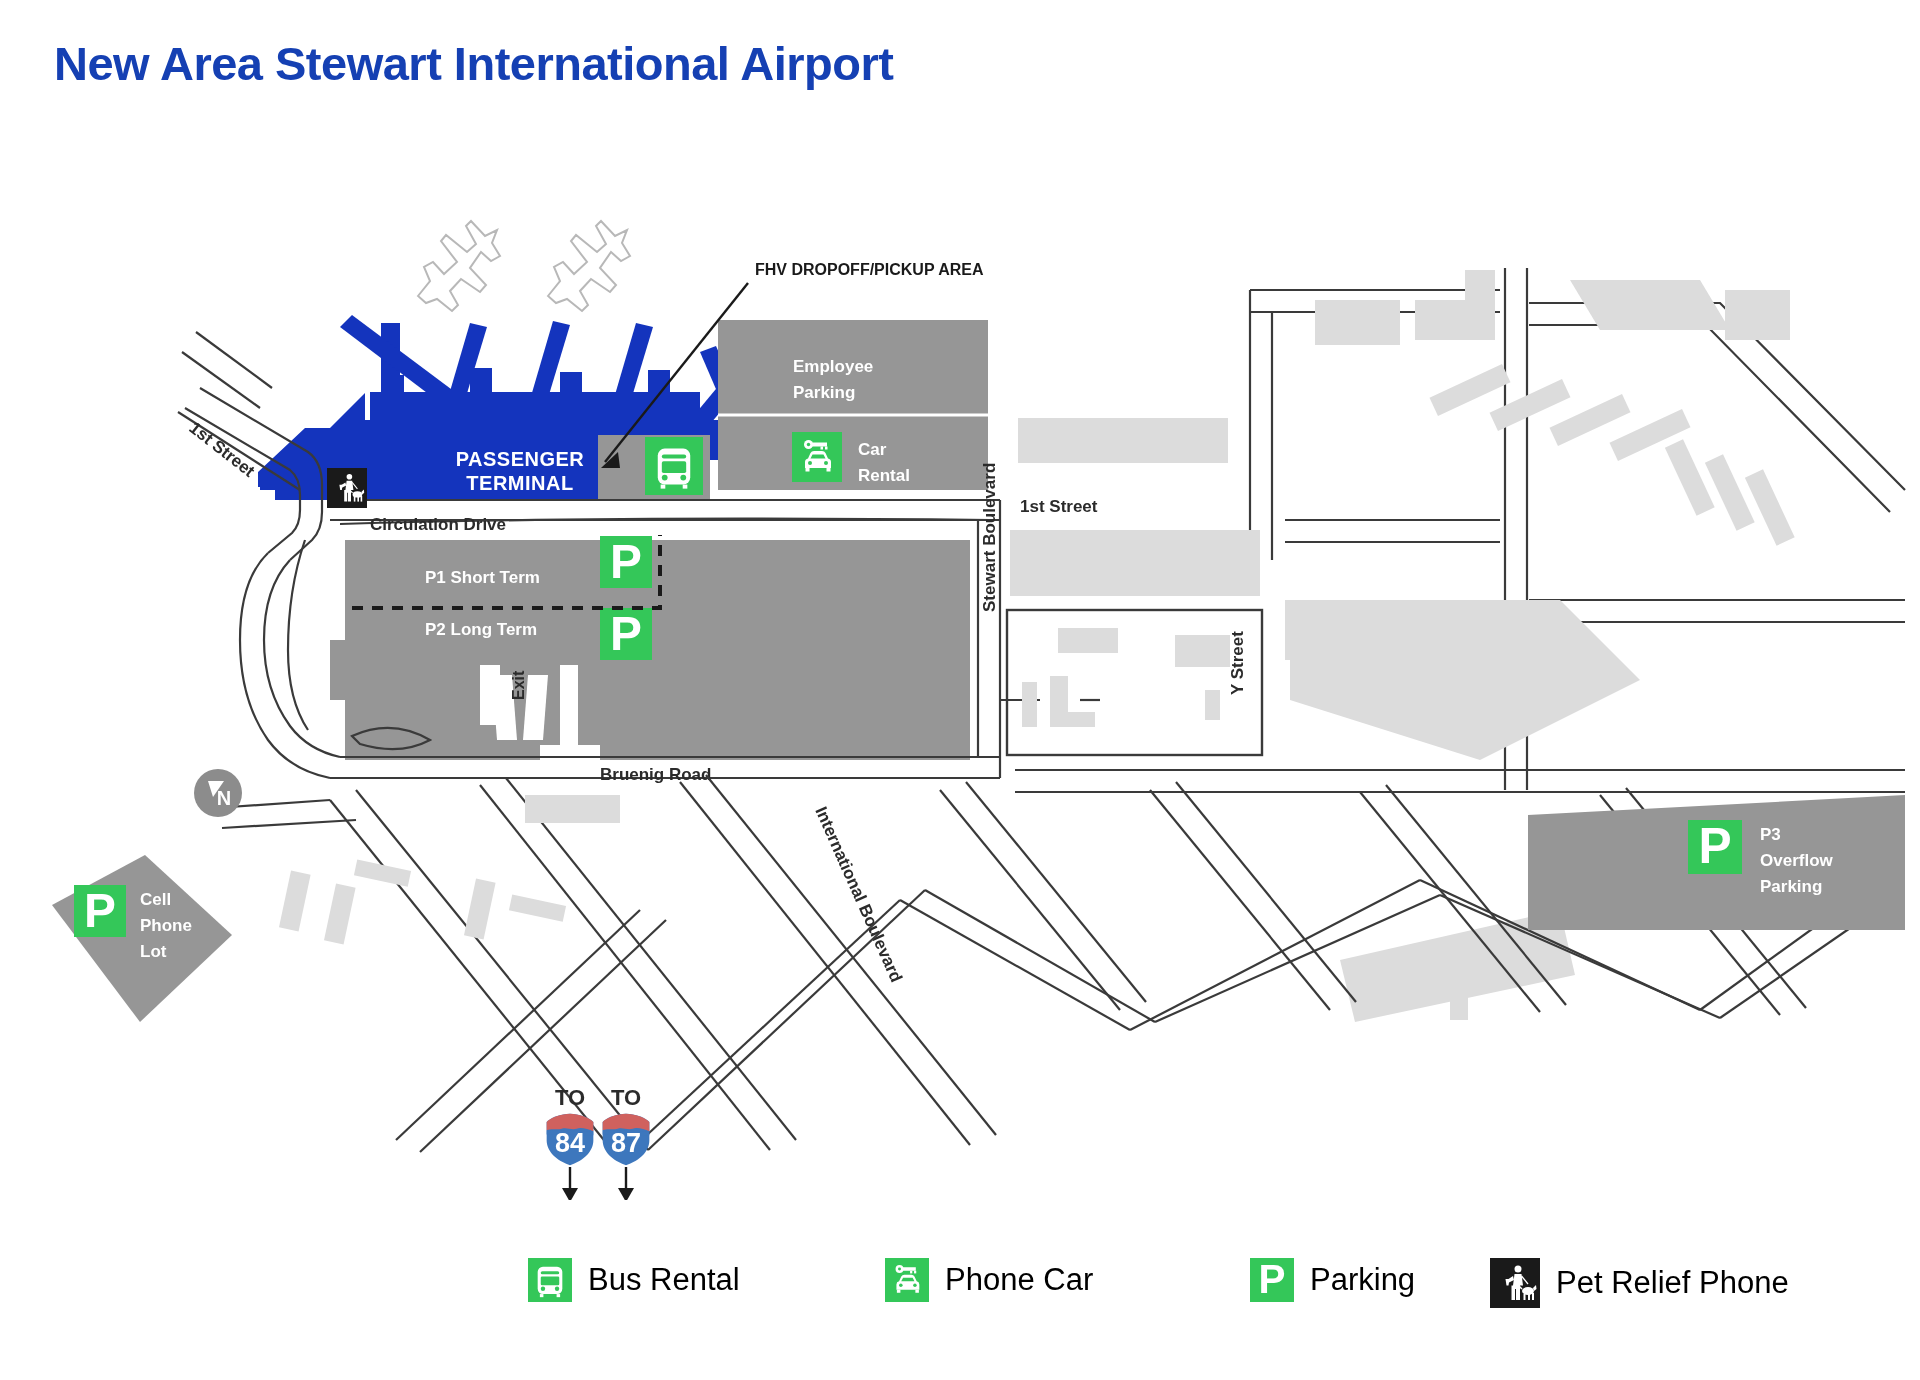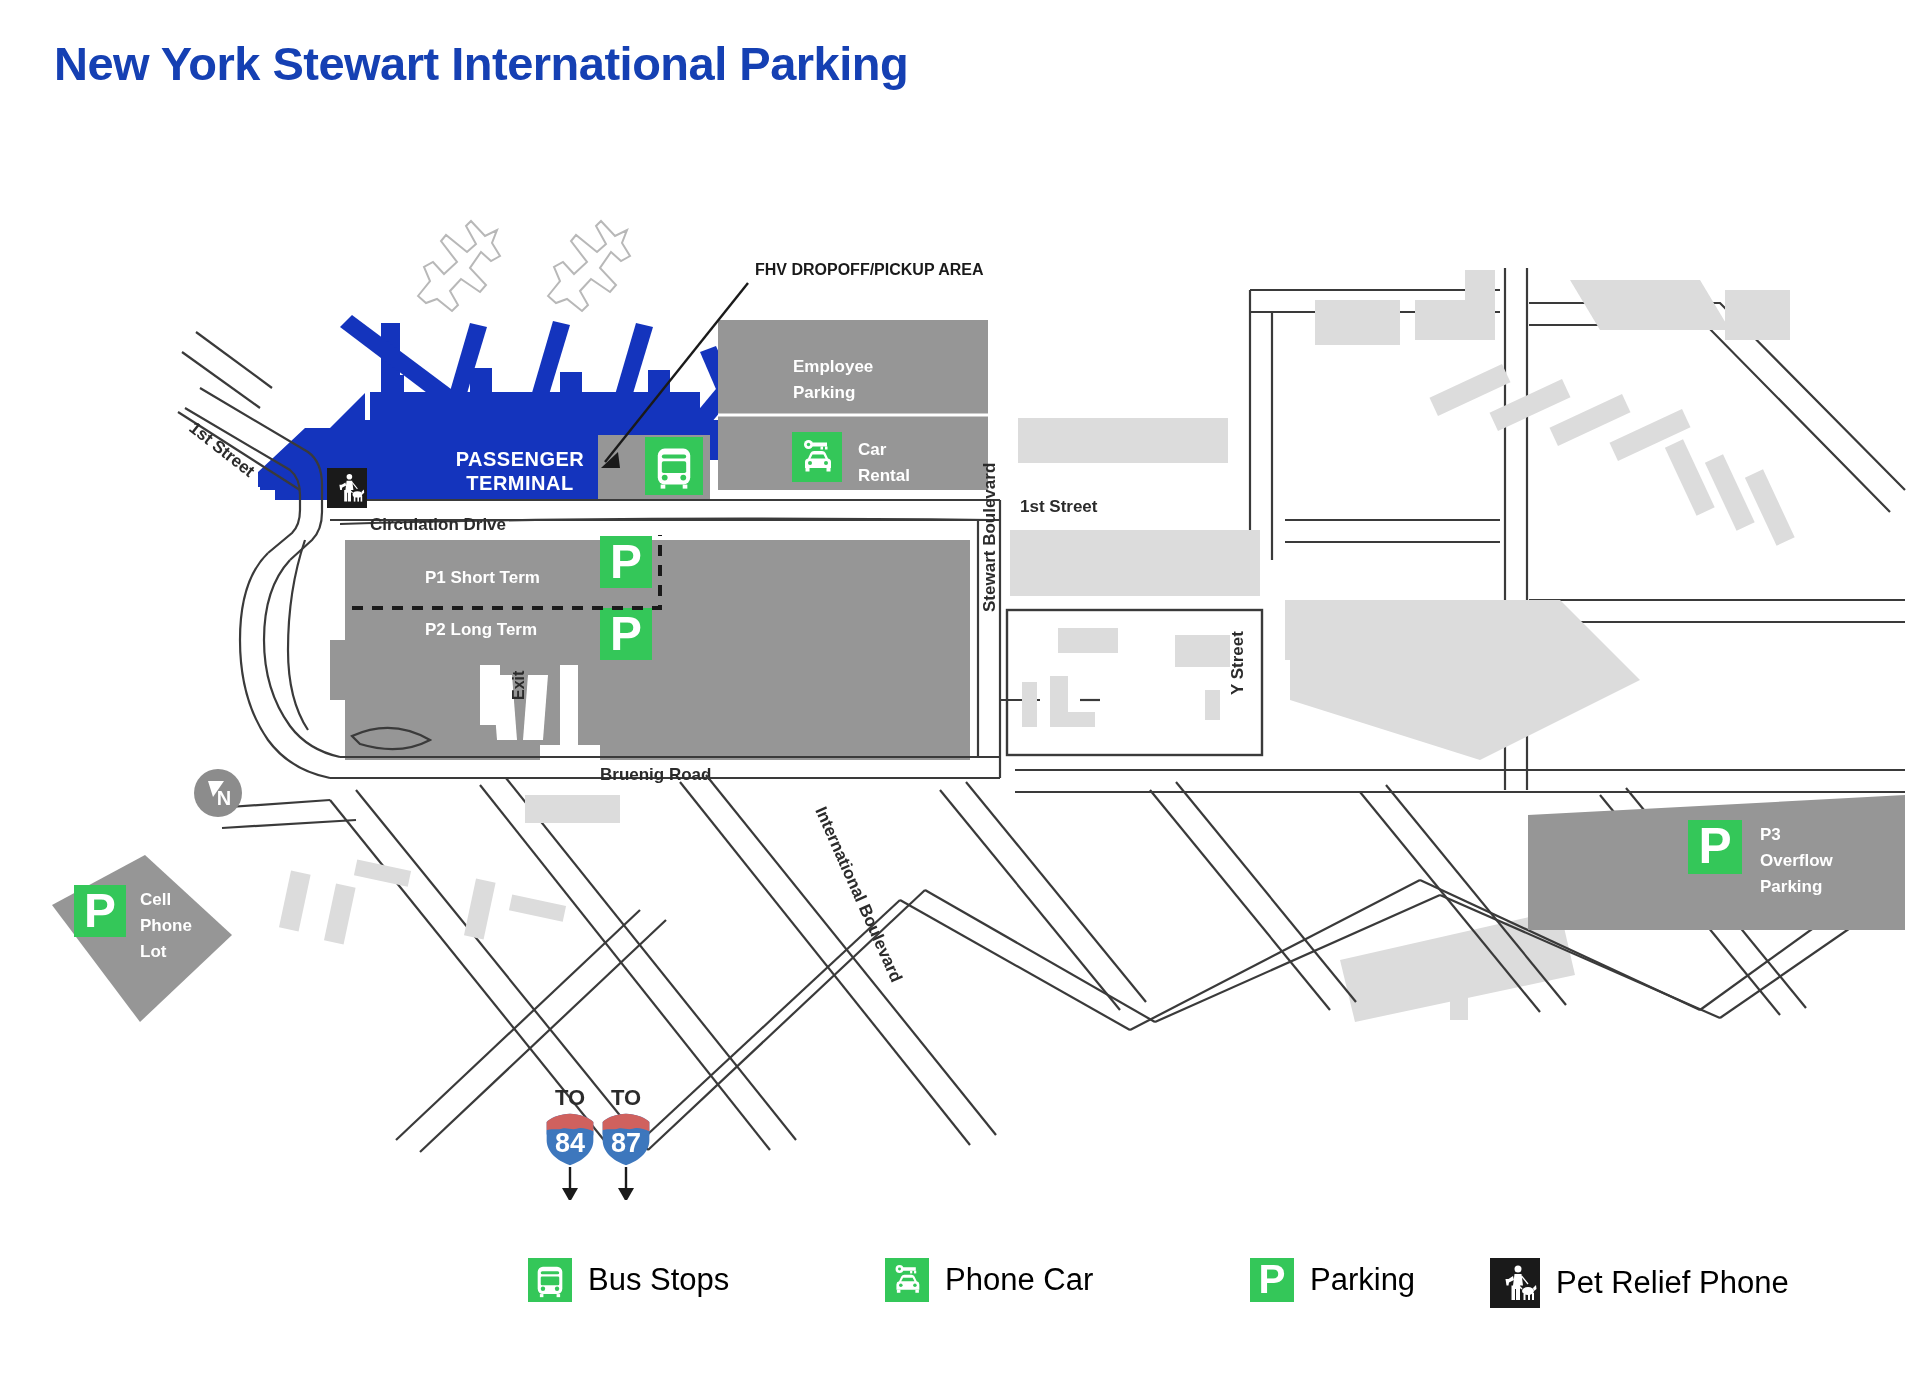--- a/index.html
+++ b/index.html
@@ -23,21 +23,21 @@
   .lbl-sm{font-family:"Liberation Sans",sans-serif;font-size:16px;font-weight:bold;fill:#2b2b2b;}
   .lbl-fhv{font-family:"Liberation Sans",sans-serif;font-size:16px;font-weight:bold;fill:#1a1a1a;}
   .legend-label{font-family:"Liberation Sans",sans-serif;font-size:31px;fill:#1f1f1f;}
   .dash{fill:none;stroke:#1a1a1a;stroke-width:4;stroke-dasharray:11 9;}
   .leader{fill:none;stroke:#1a1a1a;stroke-width:2.4;}
   .legend-row{position:absolute;display:flex;align-items:center;gap:16px;}
 </style>
 </head>
 <body>
 
-<div id="page-title">New York Stewart International Parking</div>
+<div id="page-title">New Area Stewart International Airport</div>
 
 <div id="map-wrap">
 <svg width="1920" height="1200" viewBox="0 0 1920 1200" xmlns="http://www.w3.org/2000/svg">
 
   <defs>
 
     <symbol id="ico-parking" viewBox="0 0 100 100">
       <rect x="0" y="0" width="100" height="100" fill="#34c759"></rect>
       <text x="50" y="80" font-family="Liberation Sans, sans-serif" font-size="92" font-weight="bold" fill="#ffffff" text-anchor="middle">P</text>
     </symbol>
@@ -324,21 +324,21 @@
     <polygon points="618,1188 634,1188 626,1202" fill="#1a1a1a"></polygon>
   </g>
 
 </svg>
 </div>
 
 <div class="legend-row" style="left:528px;top:1258px;">
   <svg width="44" height="44" viewBox="0 0 100 100">
       <use href="#ico-bus" x="0" y="0" width="100" height="100"></use>
     </svg>
-  <span class="legend-label">Bus Stops</span>
+  <span class="legend-label">Bus Rental</span>
 </div>
 <div class="legend-row" style="left:885px;top:1258px;">
   <svg width="44" height="44" viewBox="0 0 100 100">
       <use href="#ico-car" x="0" y="0" width="100" height="100"></use>
     </svg>
   <span class="legend-label">Phone Car</span>
 </div>
 <div class="legend-row" style="left:1250px;top:1258px;">
   <svg width="44" height="44" viewBox="0 0 100 100">
       <use href="#ico-parking" x="0" y="0" width="100" height="100"></use>

